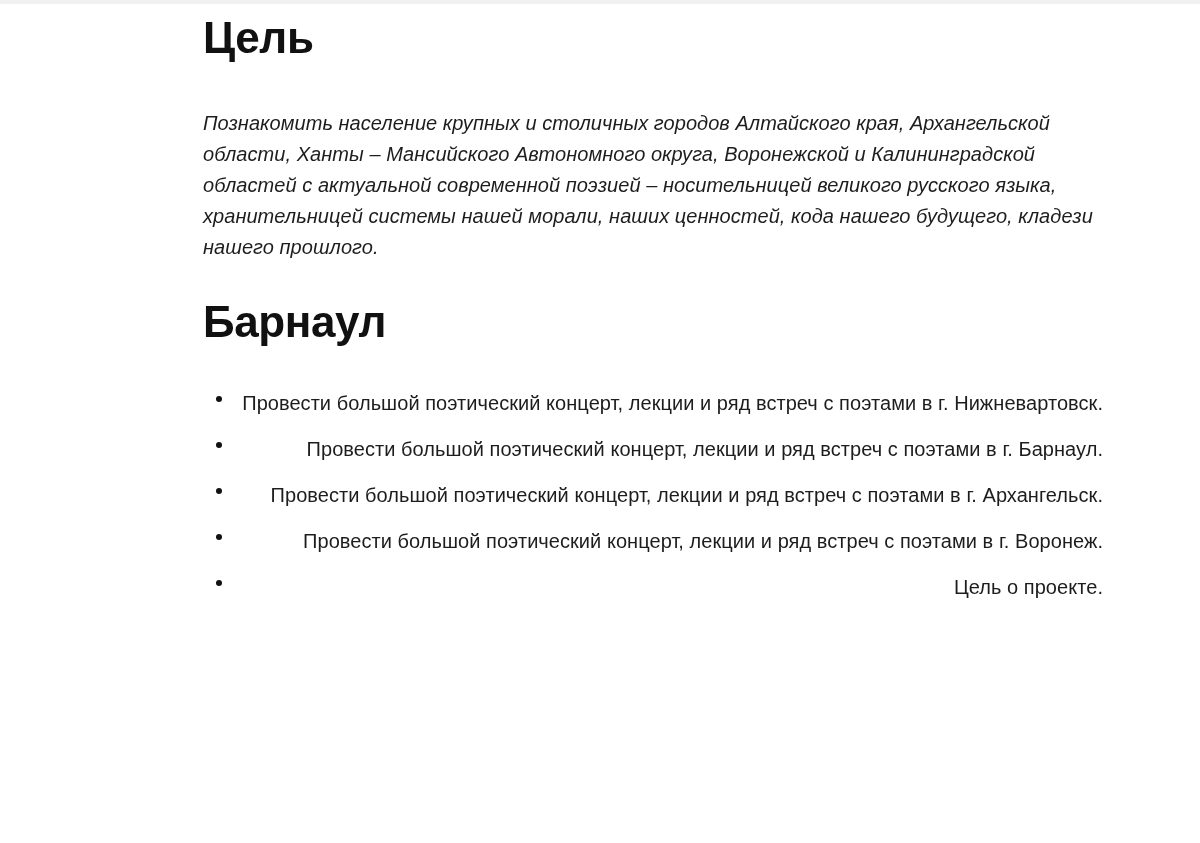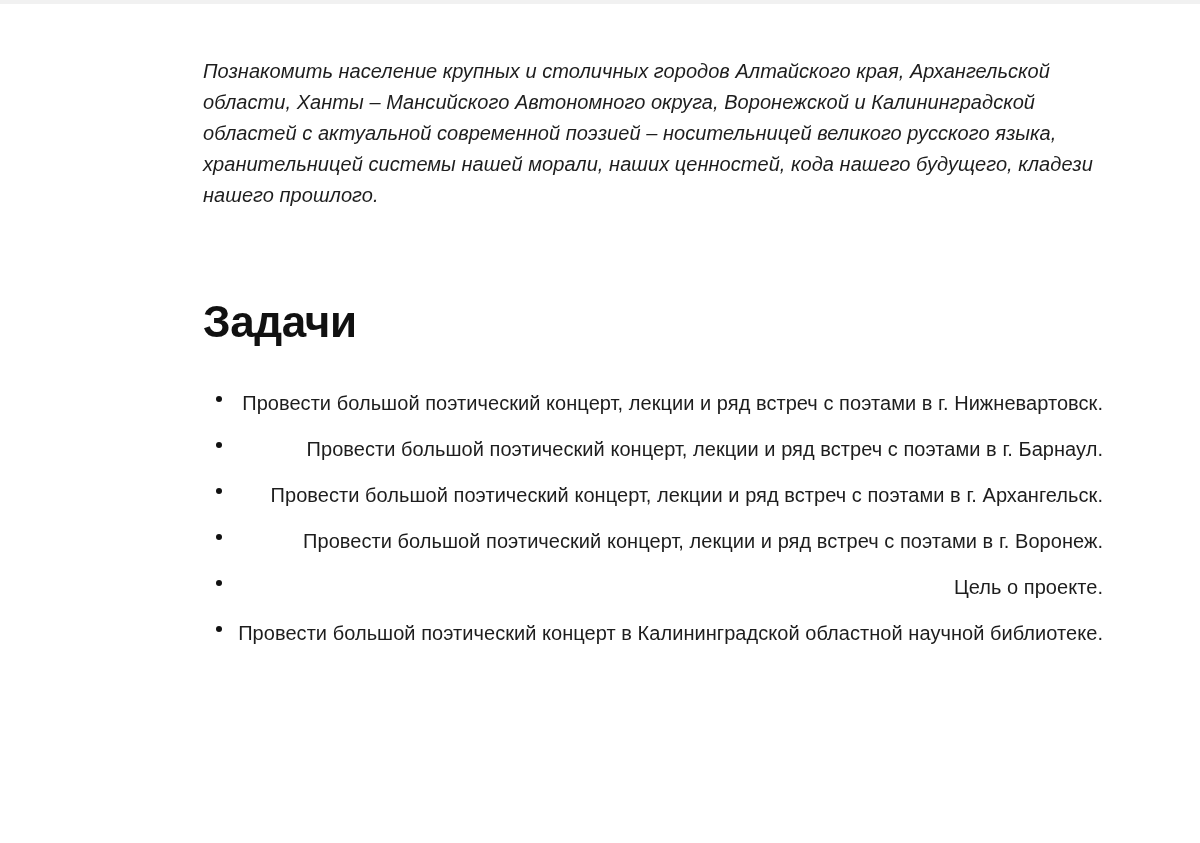--- a/index.html
+++ b/index.html
@@ -117,25 +117,26 @@
 </style>
 </head>
 <body>
 
 <div class="top-rule"></div>
 
 <div class="page">
   <div class="content">
 
     <section id="goal-section">
+      <h2 class="section-heading">Цель</h2>
       <p id="goal-paragraph">Познакомить население крупных и столичных городов Алтайского края, Архангельской области, Ханты – Мансийского Автономного округа, Воронежской и Калининградской областей с актуальной современной поэзией – носительницей великого русского языка, хранительницей системы нашей морали, наших ценностей, кода нашего будущего, кладези нашего прошлого.</p>
     </section>
 
     <section id="tasks-section">
-      <h2 class="section-heading">Задачи</h2>
+      <h2 class="section-heading">Барнаул</h2>
       <ul class="task-list" id="task-list">
           <li class="task-item">
             <span class="bullet-dot"></span>
             <span class="task-text">Провести большой поэтический концерт, лекции и ряд встреч с поэтами в г. Нижневартовск.</span>
           </li>
           <li class="task-item">
             <span class="bullet-dot"></span>
             <span class="task-text">Провести большой поэтический концерт, лекции и ряд встреч с поэтами в г. Барнаул.</span>
           </li>
           <li class="task-item">
@@ -143,21 +144,17 @@
             <span class="task-text">Провести большой поэтический концерт, лекции и ряд встреч с поэтами в г. Архангельск.</span>
           </li>
           <li class="task-item">
             <span class="bullet-dot"></span>
             <span class="task-text">Провести большой поэтический концерт, лекции и ряд встреч с поэтами в г. Воронеж.</span>
           </li>
           <li class="task-item">
             <span class="bullet-dot"></span>
             <span class="task-text">Цель о проекте.</span>
           </li>
-          <li class="task-item">
-            <span class="bullet-dot"></span>
-            <span class="task-text">Провести большой поэтический концерт в Калининградской областной научной библиотеке.</span>
-          </li>
         </ul>
     </section>
 
   </div>
 </div>
 
 </body></html>

